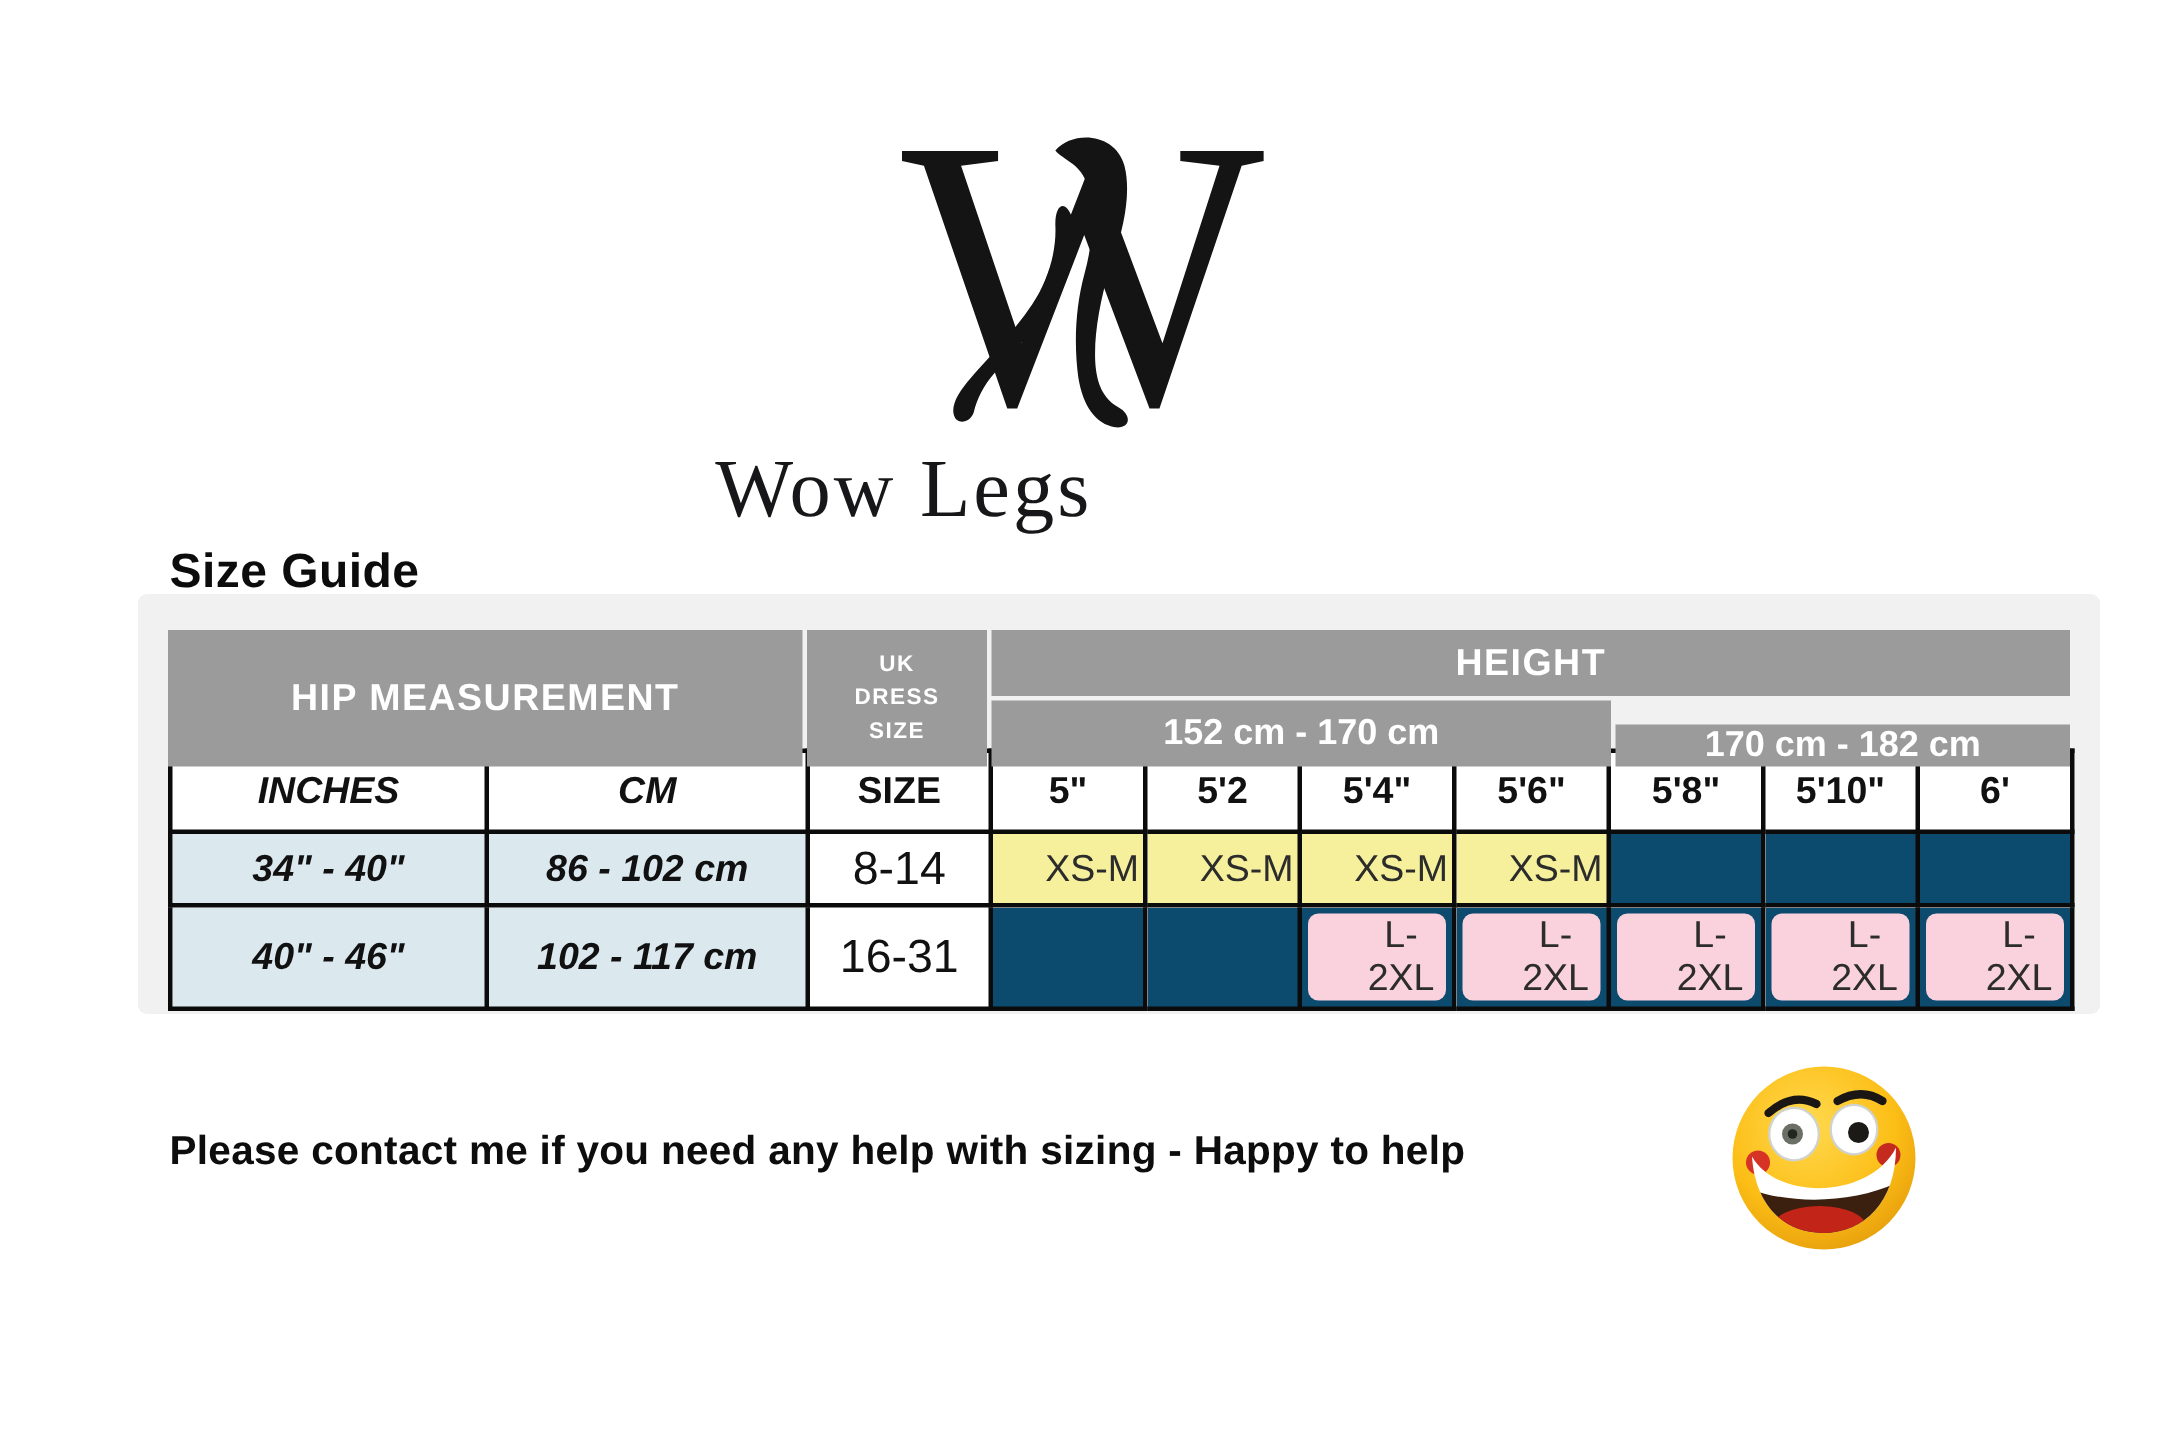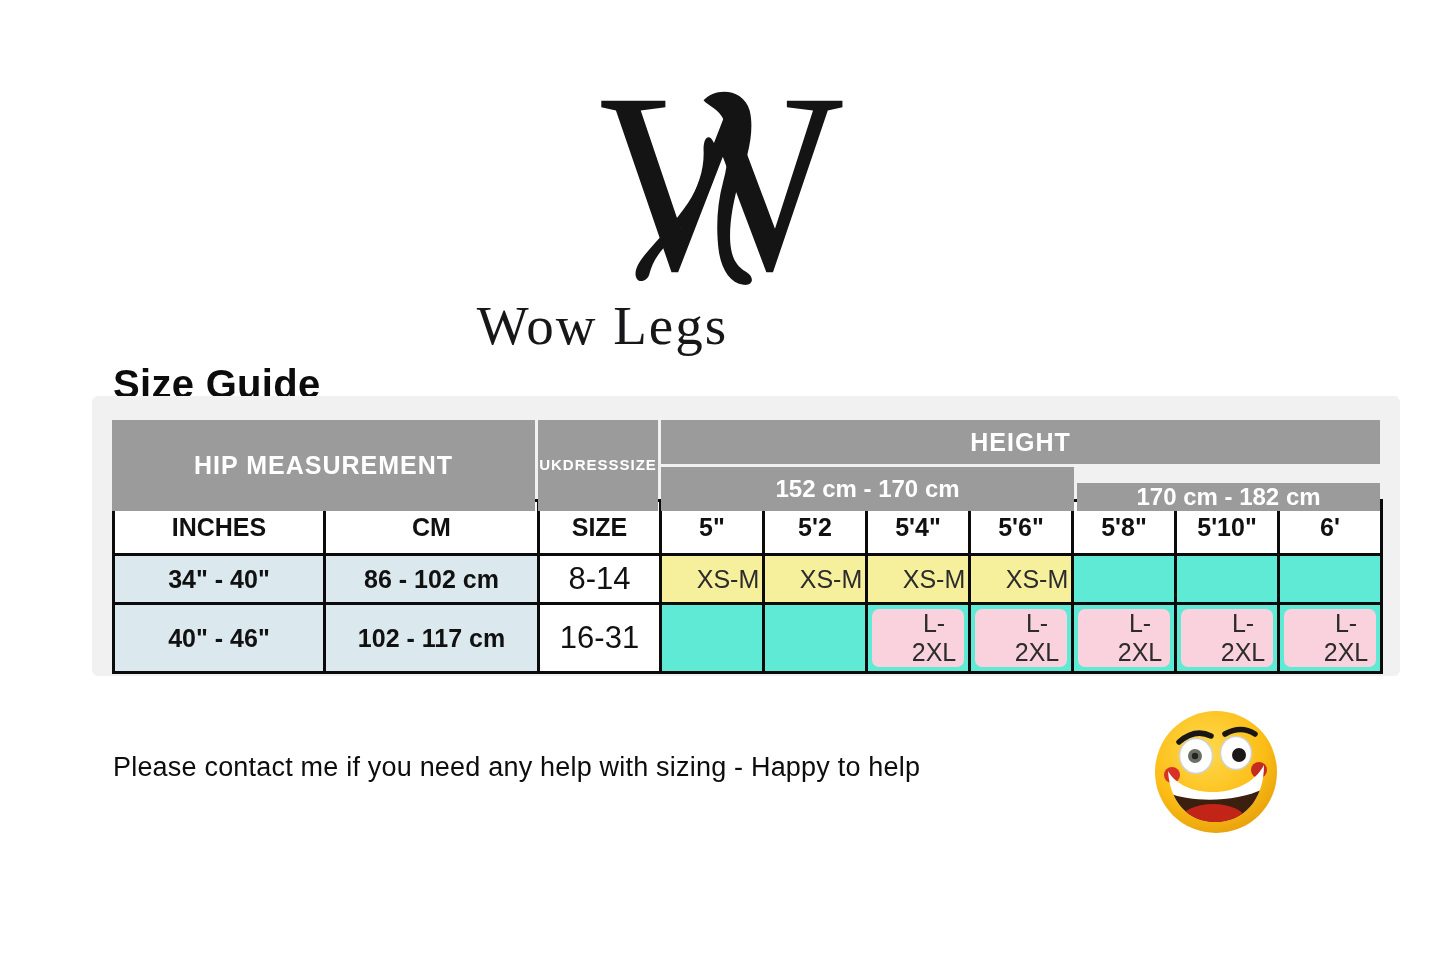--- a/index.html
+++ b/index.html
@@ -7,60 +7,60 @@
               font-family:"Liberation Sans", sans-serif; color:#111; }
   .stage { position:relative; width:1445px; height:963px; background:#fff; }
 
   
   .logo-svg { position:absolute; left:592px; top:86px; width:260px; height:205px; }
   .brand-name { position:absolute; left:0; top:294px; width:1205px; text-align:center;
                 font-family:"Liberation Serif", serif; font-size:55px; color:#17171a;
                 letter-spacing:2px; }
 
   
-  .size-guide { position:absolute; left:113px; top:362px; font-size:40px; font-weight:800;
+  .size-guide { position:absolute; left:113px; top:362px; font-size:32px; font-weight:800;
                 color:#0c0c0c; letter-spacing:.3px; }
 
   
   .panel { position:absolute; left:92px; top:396px; width:1308px; height:280px;
            background:#f1f1f2; border-radius:6px; }
 
   
   .table-wrap { position:absolute; left:112px; top:420px; width:1268px; }
 
   .header-grid { display:grid; grid-template-columns:423px 120px 719px; column-gap:3px;
                  height:78px; }
   .gcell { background:#9b9b9b; color:#fff; display:flex; align-items:center;
            justify-content:center; font-weight:bold; text-align:center; }
   .hip-head { font-size:25px; letter-spacing:1px; }
-  .uk-head { font-size:15px; line-height:1.5; letter-spacing:1px; flex-direction:row;text-align:right; }
+  .uk-head { font-size:15px; line-height:1.5; letter-spacing:1px; flex-direction:column;text-align:right; }
   .height-block { display:flex; flex-direction:column; row-gap:3px; }
   .height-title { height:44px; font-size:25px; letter-spacing:1px; }
   .ranges { display:flex; column-gap:3px; flex:1; }
   .range-1 { width:413px; font-size:24px; }
   .range-2 { flex:1; font-size:24px;margin-top:16px; }
 
   table.size-table { border-collapse:collapse; table-layout:fixed; width:1268px;
                      margin-top:1px; background:#fff; }
   table.size-table td { border:3px solid #0b0b0b; text-align:center; vertical-align:middle;
                         overflow:hidden; }
   tr.col-head-row td { height:54px; font-weight:bold; font-size:25px; background:#fff; }
   tr.data-row td { height:49px; }
-  td.blue { background:#dbe8ee; }
+  td.blue { background:#dbe8ee;font-style:italic; }
   td.hip-val { font-weight:bold; font-size:25px; }
   td.size-val { font-size:31px; font-weight:400; background:#fff; }
-  td.h-cell { padding:0; background:#5eead4; }
+  td.h-cell { padding:0; background:#0c4a6e; }
   .cell-fill { width:100%; height:100%; display:flex; align-items:center;
                justify-content:center; font-size:25px; color:#2c2c2c;padding-left:32px; }
   td[data-variant="yellow"] { background:#f6f09c; }
   td[data-variant="pink"] .cell-fill { background:#f9d2de; border-radius:7px;
                width:calc(100% - 8px); height:calc(100% - 8px); margin:4px; }
 
   
-  .help-note { position:absolute; left:113px; top:752px; font-size:27px; font-weight:normal;
+  .help-note { position:absolute; left:113px; top:752px; font-size:27px; font-weight:bold;
                color:#0d0d0d; letter-spacing:.2px;text-align:right; }
   .smiley { position:absolute; left:1151px; top:706px; width:130px; height:132px; }
 </style>
 </head>
 <body>
 
 <div class="stage">
 
   <svg class="logo-svg" viewBox="0 0 250 200" aria-hidden="true">
     <text x="125" y="178" text-anchor="middle" font-family="Liberation Serif, serif" font-size="250" fill="#141414">W</text>

